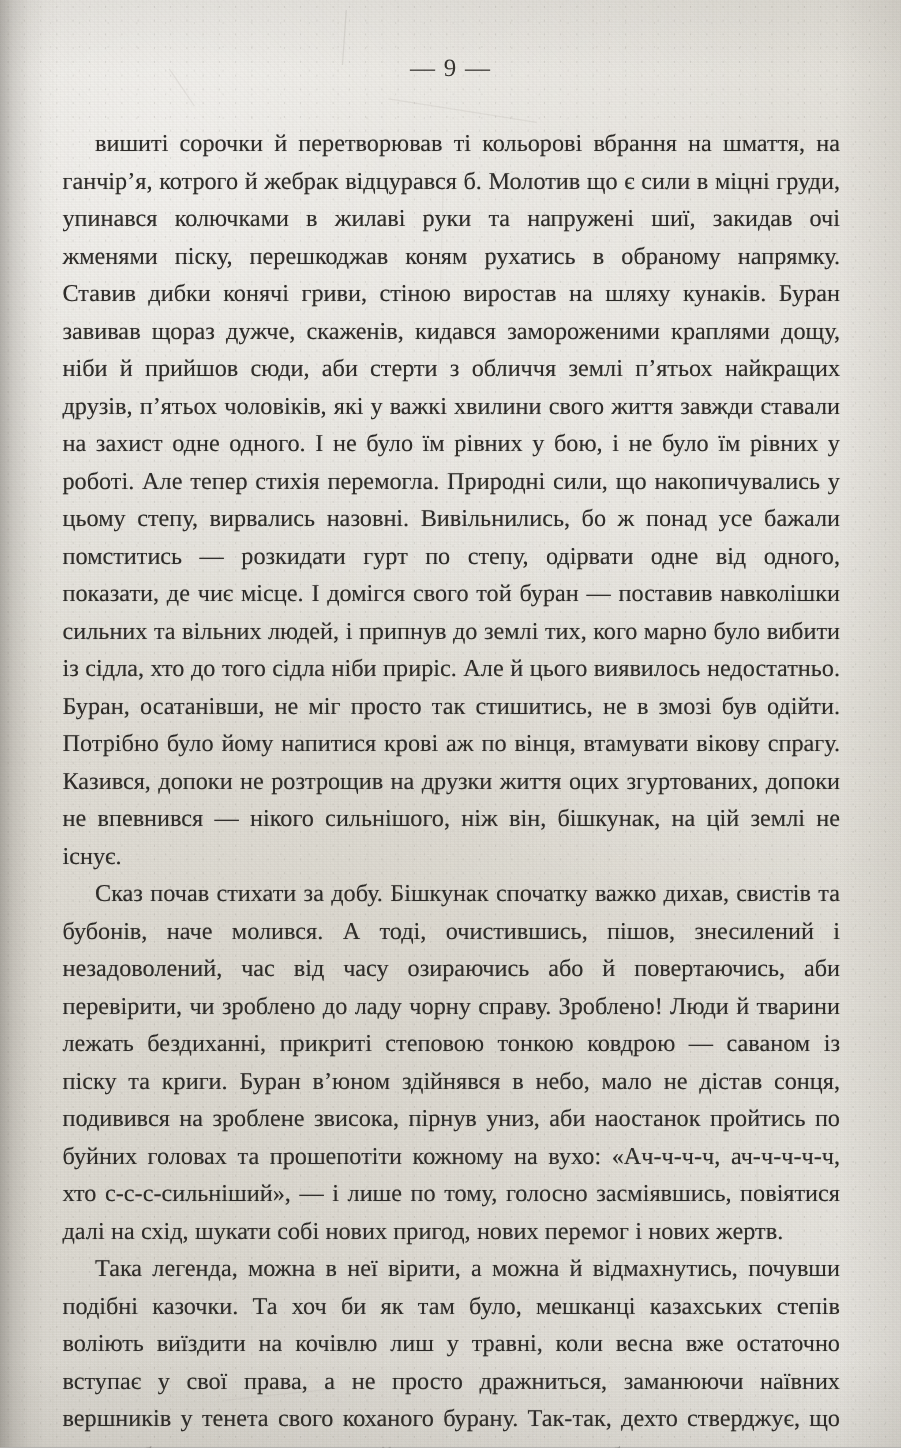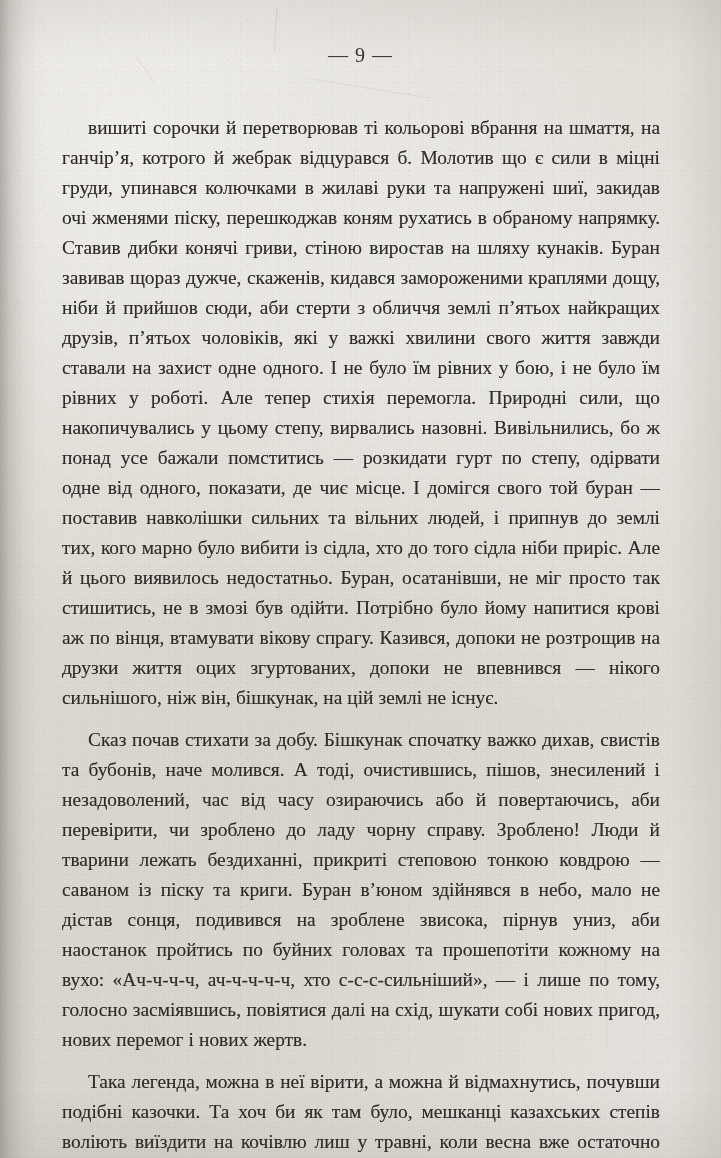--- a/index.html
+++ b/index.html
@@ -126,21 +126,21 @@
   }
 
   .textblock {
     position: absolute;
     top: 101px;
     left: 50px;
     width: 622px;
   }
 
   .para {
-    margin: 12px;
+    margin: 0;
     text-align: justify;
     text-justify: inter-word;
     text-indent: 26px;
     font-size: 19.4px;
     line-height: 30px;
     color: #2e2c29;
     word-spacing: 0.2px;
     hyphens: manual;
   }
 

